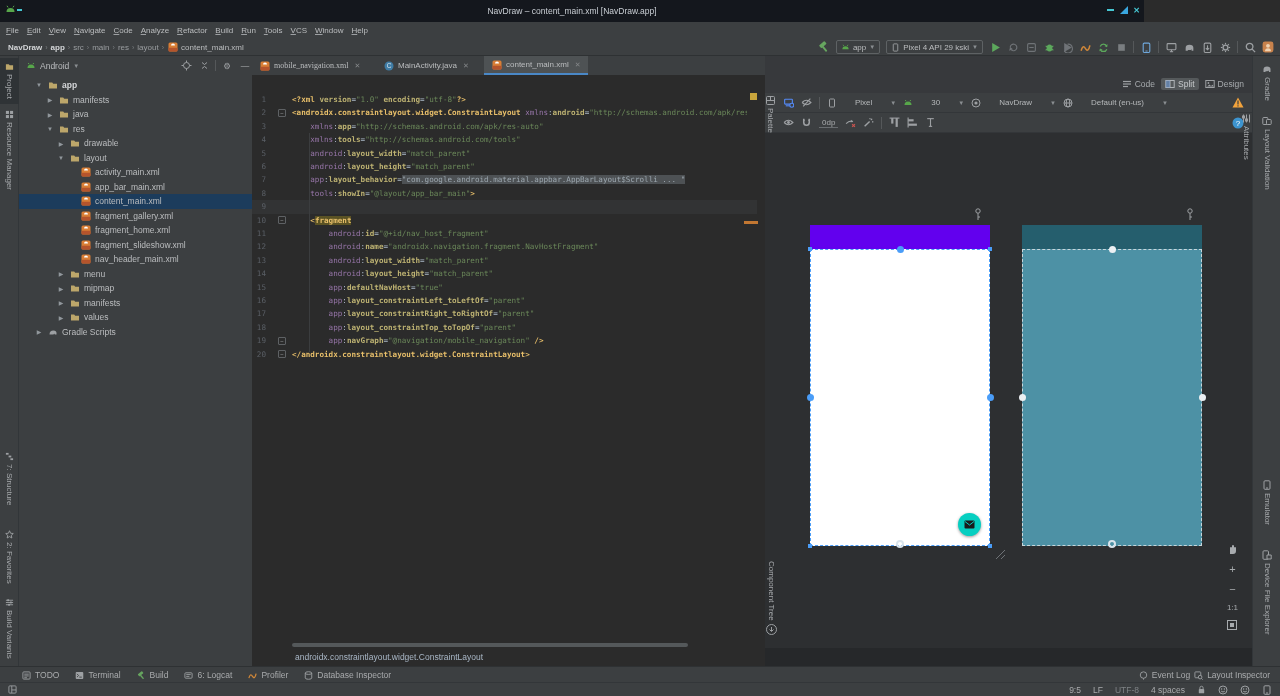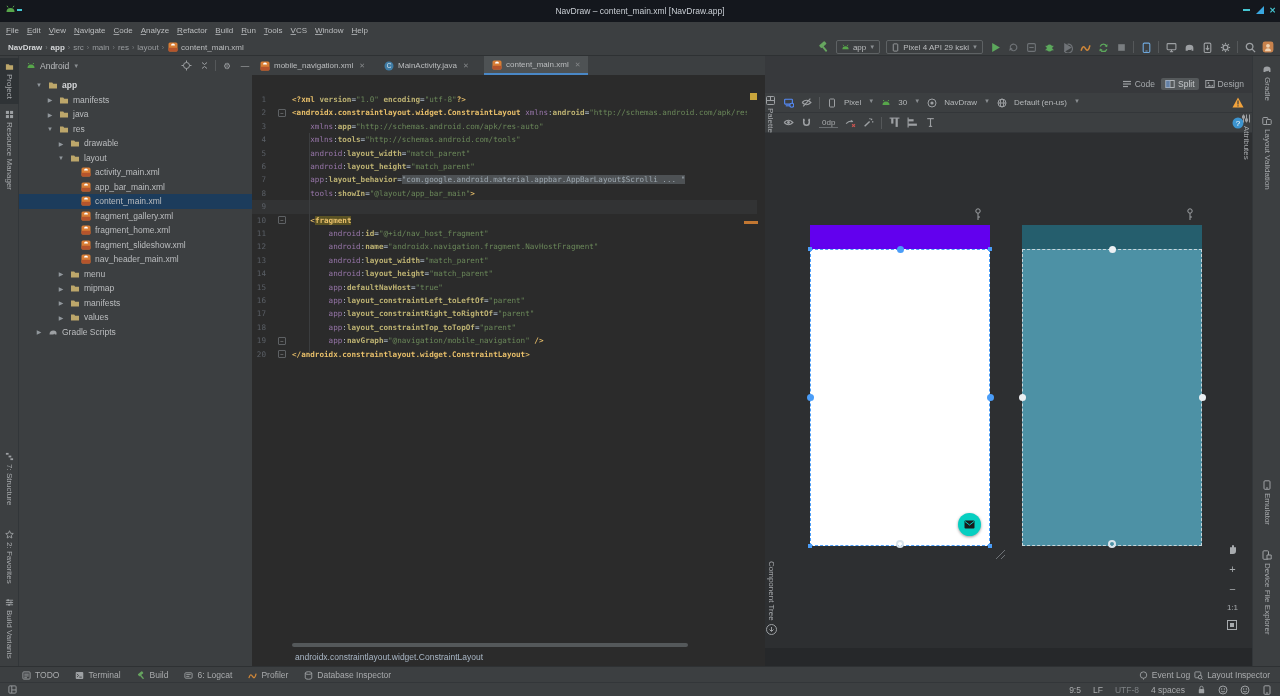--- a/index.html
+++ b/index.html
@@ -1,21 +1,21 @@
 <!DOCTYPE html>
 <html><head>
 <meta charset="utf-8">
 <style>
 *{margin:0;padding:0;box-sizing:border-box}
 html,body{width:1280px;height:696px;overflow:hidden;background:#2B2B2B;font-family:"Liberation Sans",sans-serif;font-size:8.5px;color:#BBBDBF}
 .abs{position:absolute}
 .row{display:flex;align-items:center}
 svg{display:block}
 .vt{writing-mode:vertical-rl}
-#titlebar{position:absolute;left:0;top:0;width:1280px;height:22px;background:#14171D}
+#titlebar{position:absolute;left:0;top:0;width:1144px;height:22px;background:#14171D}
 #title{position:absolute;left:0;top:0;width:100%;height:22px;line-height:22px;text-align:center;color:#C9CED4;font-size:8.5px}
 #menubar{position:absolute;left:0;top:22px;width:1280px;height:16px;background:#3C3F41;display:flex;align-items:center;padding-left:2px;font-size:8px}
 #menubar .mi{padding:0 4px;color:#BBBDBF}
 #toolrow{position:absolute;left:0;top:38px;width:1280px;height:18px;background:#3C3F41;border-bottom:1px solid #2E3133}
 #crumbs{position:absolute;left:8px;top:0;height:18px;display:flex;align-items:center;gap:3px;font-size:8px}
 #crumbs .sep{color:#787C7F;font-size:7px}
 #crumbs .dim{color:#9A9DA0}
 #crumbs .b{font-weight:bold;color:#D3D5D7}
 #runbar{position:absolute;right:6px;top:0;height:18px;display:flex;align-items:center;gap:6px}
 .combo{display:flex;align-items:center;gap:3px;border:1px solid #5E6264;border-radius:2px;height:14px;padding:0 4px;color:#BBBDBF;font-size:8px}
@@ -58,21 +58,21 @@
 #hscroll{position:absolute;left:40px;top:587px;width:396px;height:4px;background:#54585A;border-radius:2px}
 #edcrumb{position:absolute;left:0px;top:592px;width:513px;height:18px;background:#2B2B2B;display:flex;align-items:center;padding-left:43px;color:#A9B7C6}
 #design{position:absolute;left:765px;top:56px;width:487px;height:610px;background:#313335}
 #dtop{position:absolute;left:0;top:0;width:487px;height:37px;background:#37393C}
 #dmodes{position:absolute;right:4px;top:20px;height:16px;display:flex;align-items:center;gap:2px}
 .dmode{display:flex;align-items:center;gap:3px;padding:1px 4px;color:#A7ABAE}
 .dmode.active{background:#55595B;border-radius:2px;color:#C7CACC}
 #dtool1{position:absolute;left:0;top:37px;width:487px;height:20px;background:#3C3F41;border-bottom:1px solid #333639;display:flex;align-items:center;padding-left:18px;gap:7px}
 #dtool2{position:absolute;left:0;top:57px;width:487px;height:20px;background:#3C3F41;border-bottom:1px solid #333639;display:flex;align-items:center;padding-left:18px;gap:7px}
 .dico{display:flex;align-items:center;justify-content:center;height:14px;color:#A7ABAE}
-.dcombo{display:flex;align-items:flex-start;gap:7px;color:#B5B8BA;font-size:8px}
+.dcombo{display:flex;align-items:center;gap:18px;color:#B5B8BA;font-size:8px}
 .dd{color:#8A8E91;font-size:6px}
 #dwarn{position:absolute;right:8px;top:41px}
 #dhelp{position:absolute;right:8px;top:61px}
 #surface{position:absolute;left:0;top:77px;width:487px;height:515px;background:#2D2F31}
 #dstrip{position:absolute;left:0;top:592px;width:487px;height:18px;background:#26282A}
 .pvtab{position:absolute;display:flex;flex-direction:column;align-items:center;gap:3px;color:#A6A9AC;font-size:8px}
 #phoneL{position:absolute;left:45px;top:92px;width:180px;height:321px;background:#FFFFFF}
 #phoneL .bar{position:absolute;left:0;top:0;width:180px;height:24px;background:#6200EE}
 #phoneR{position:absolute;left:257px;top:92px;width:180px;height:321px;background:#4D91A5}
 #phoneR .bar{position:absolute;left:0;top:0;width:180px;height:24px;background:#255E6D}
@@ -582,21 +582,21 @@
             <path d="M1.5 7.5 q0-4 4-4 q3 0 3 2.5 v1.5 h-1.8 v-1 q-0.5 1-2 1 z" fill="#9DA0A3"></path>
           </svg>
         </span>
         <span>Gradle Scripts</span>
       </div>
     </div>
 </div>
 
 <div id="editor">
   <div id="tabsrow">
-      <div class="tab" style="left: 0px;">
+      <div class="tab" style="left: 0px; font-family: Liberation Serif, serif;">
         <span class="ticn">
           <svg width="10" height="10" viewBox="0 0 10 10">
             <rect x="0.5" y="0.5" width="9" height="9" rx="1.5" fill="#D97E35"></rect>
             <rect x="0.5" y="5.8" width="9" height="3.7" rx="1" fill="#B5542C"></rect>
             <path d="M3 3.6 a2 2 0 0 1 4 0 z" fill="#fff"></path>
           </svg>
         </span>
         <span>mobile_navigation.xml</span>
         <span class="x">✕</span>
       </div>

